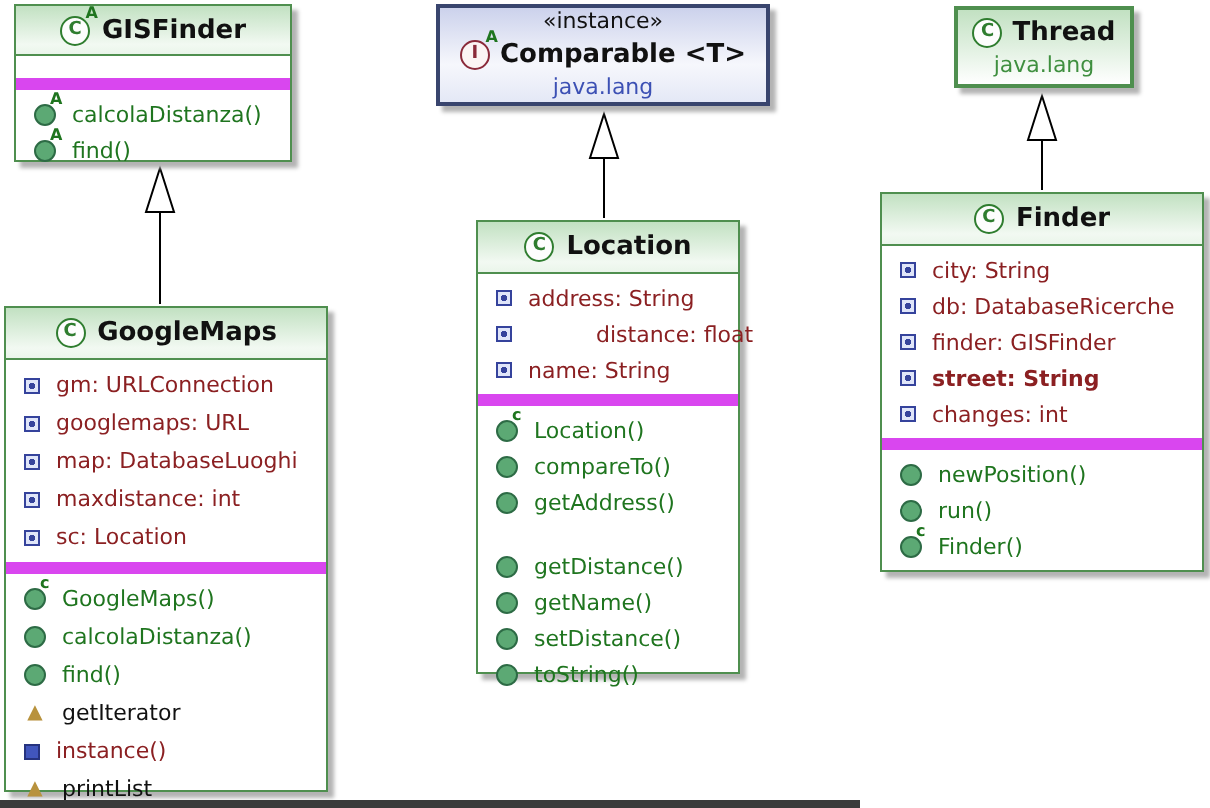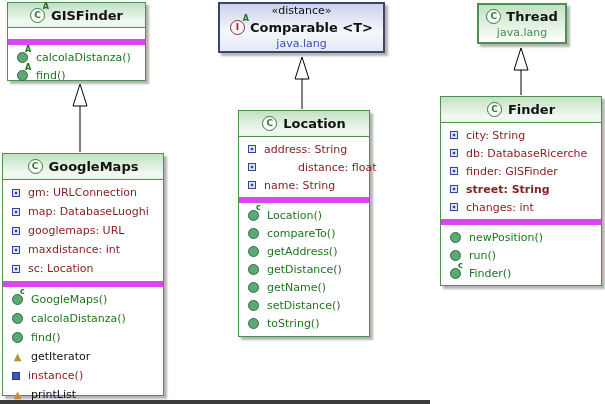--- a/index.html
+++ b/index.html
@@ -95,21 +95,21 @@
       <div class="row" style="height:18px;">
         <span class="mi">
             <sup>A</sup>
           </span>
         <span class="txt method">find()</span>
       </div>
     </div>
   </div>
 
   <div class="uml-box simple box-iface" style="left:218px;top:2px;width:167px;height:51px;">
-    <div class="srow">«distance»</div>
+    <div class="srow">«instance»</div>
     <div class="trow">
       <span class="ci iface">I<sup>A</sup></span>
       <span class="title">Comparable &lt;T&gt;</span>
     </div>
     <div class="prow pkg-blue">java.lang</div>
   </div>
 
   <div class="uml-box simple box-green-grad" style="left:477px;top:3px;width:90px;height:41px;">
     <div class="trow">
       <span class="ci">C</span>
@@ -123,25 +123,25 @@
       <span class="ci">C</span>
       <span class="title">GoogleMaps</span>
     </div>
     <div class="compartment fields">
       <div class="row">
         <span class="fi"></span>
         <span class="txt field">gm: URLConnection</span>
       </div>
       <div class="row">
         <span class="fi"></span>
+        <span class="txt field">googlemaps: URL</span>
+      </div>
+      <div class="row">
+        <span class="fi"></span>
         <span class="txt field">map: DatabaseLuoghi</span>
-      </div>
-      <div class="row">
-        <span class="fi"></span>
-        <span class="txt field">googlemaps: URL</span>
       </div>
       <div class="row">
         <span class="fi"></span>
         <span class="txt field">maxdistance: int</span>
       </div>
       <div class="row">
         <span class="fi"></span>
         <span class="txt field">sc: Location</span>
       </div>
     </div>
@@ -202,21 +202,21 @@
         <span class="txt method">Location()</span>
       </div>
       <div class="row" style="height:18px;">
         <span class="mi"></span>
         <span class="txt method">compareTo()</span>
       </div>
       <div class="row" style="height:18px;">
         <span class="mi"></span>
         <span class="txt method">getAddress()</span>
       </div>
-      <div class="row" style="height:18px;">
+      <div class="row" style="height:18px;margin-top:14px;">
         <span class="mi"></span>
         <span class="txt method">getDistance()</span>
       </div>
       <div class="row" style="height:18px;">
         <span class="mi"></span>
         <span class="txt method">getName()</span>
       </div>
       <div class="row" style="height:18px;">
         <span class="mi"></span>
         <span class="txt method">setDistance()</span>

